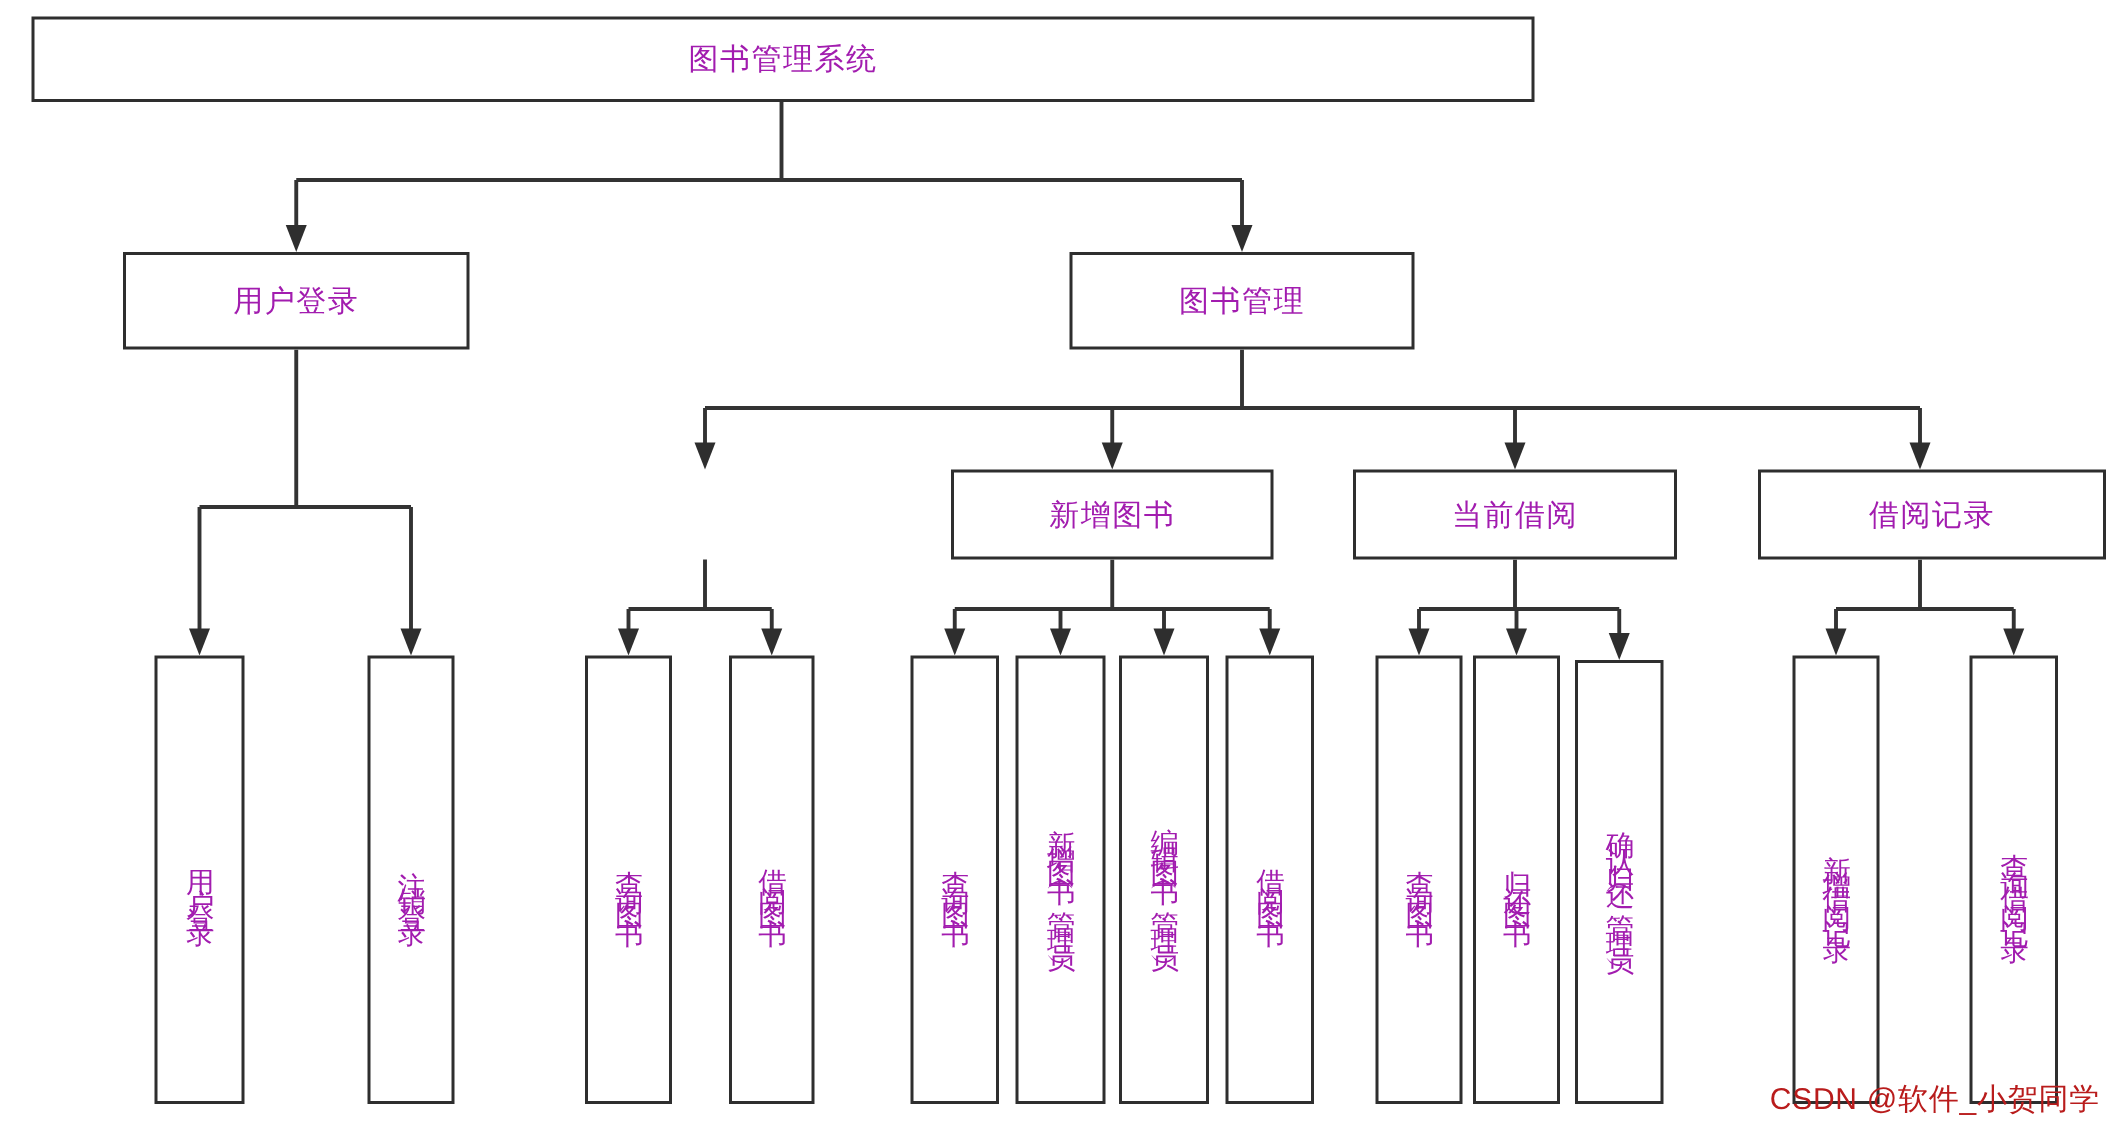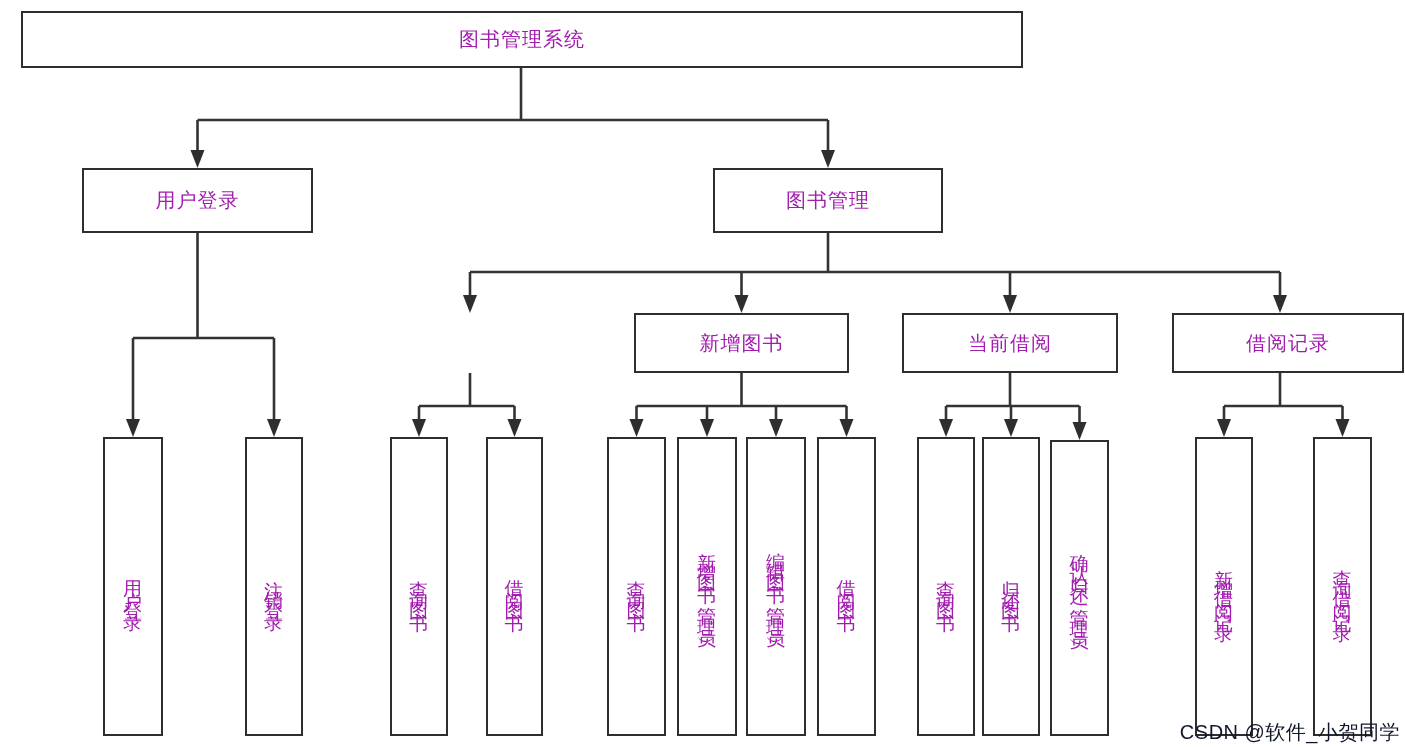--- a/index.html
+++ b/index.html
@@ -36,21 +36,21 @@
     font-size: 19px;
     letter-spacing: 11px;
     line-height: 1;
     white-space: nowrap;
   }
   .watermark {
     position: absolute;
     right: 5px;
     bottom: 1px;
     font-size: 20px;
-    color: #0f172a;
+    color: #b91c1c;
     letter-spacing: 0.5px;
     white-space: nowrap;
   }
 </style>
 </head>
 <body>
 
 <div class="canvas">
 
   <svg class="wires" viewBox="0 0 1405 747" xmlns="http://www.w3.org/2000/svg">

